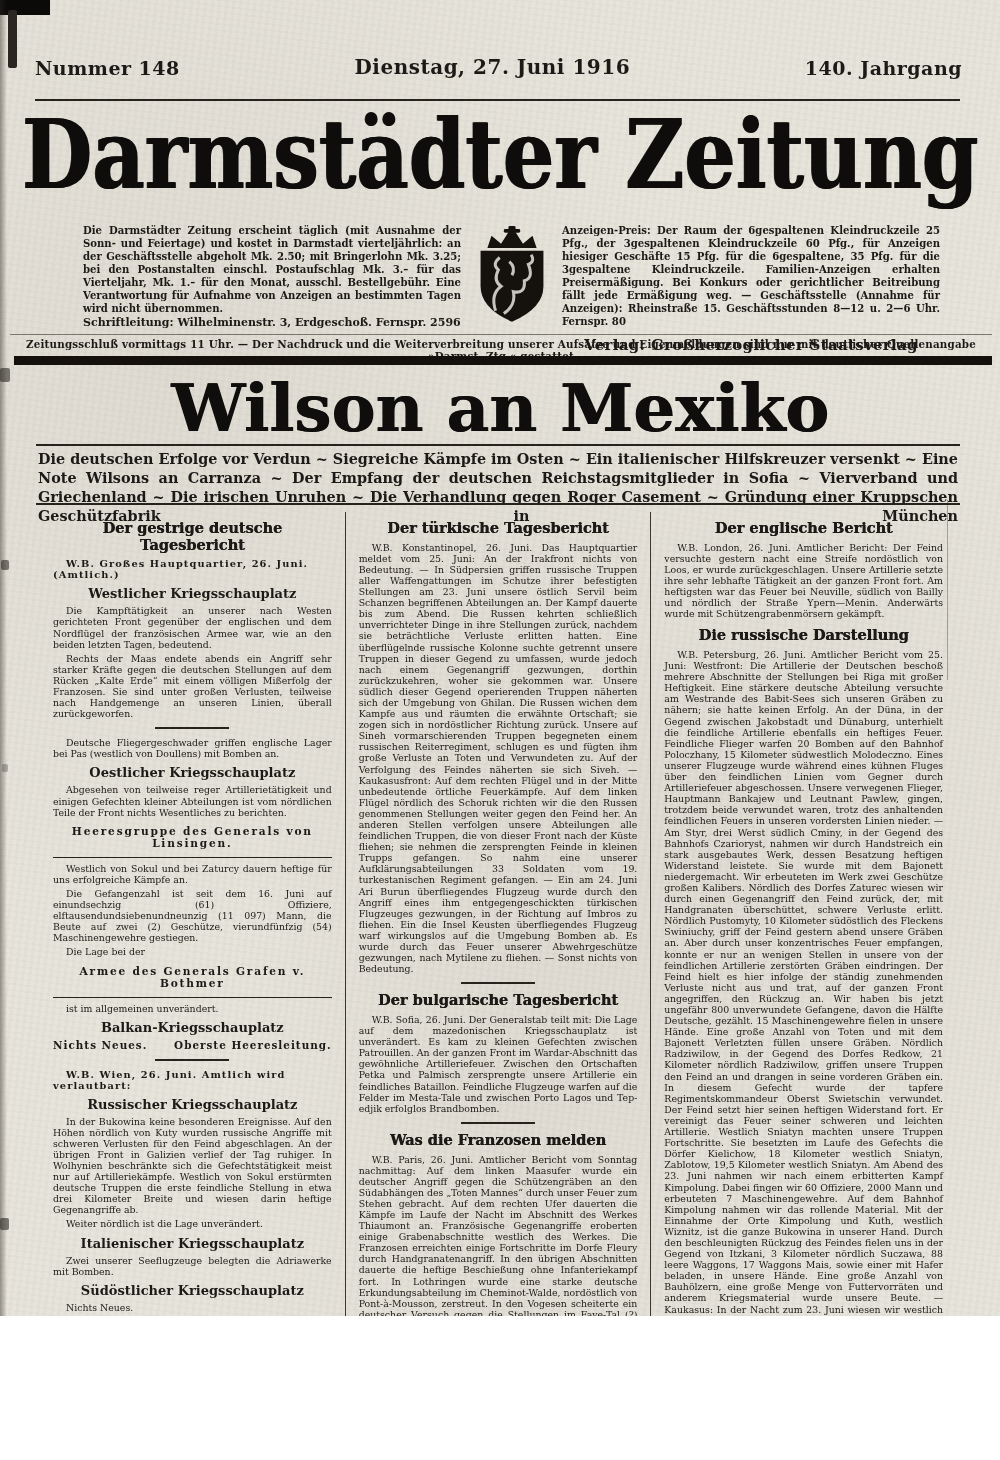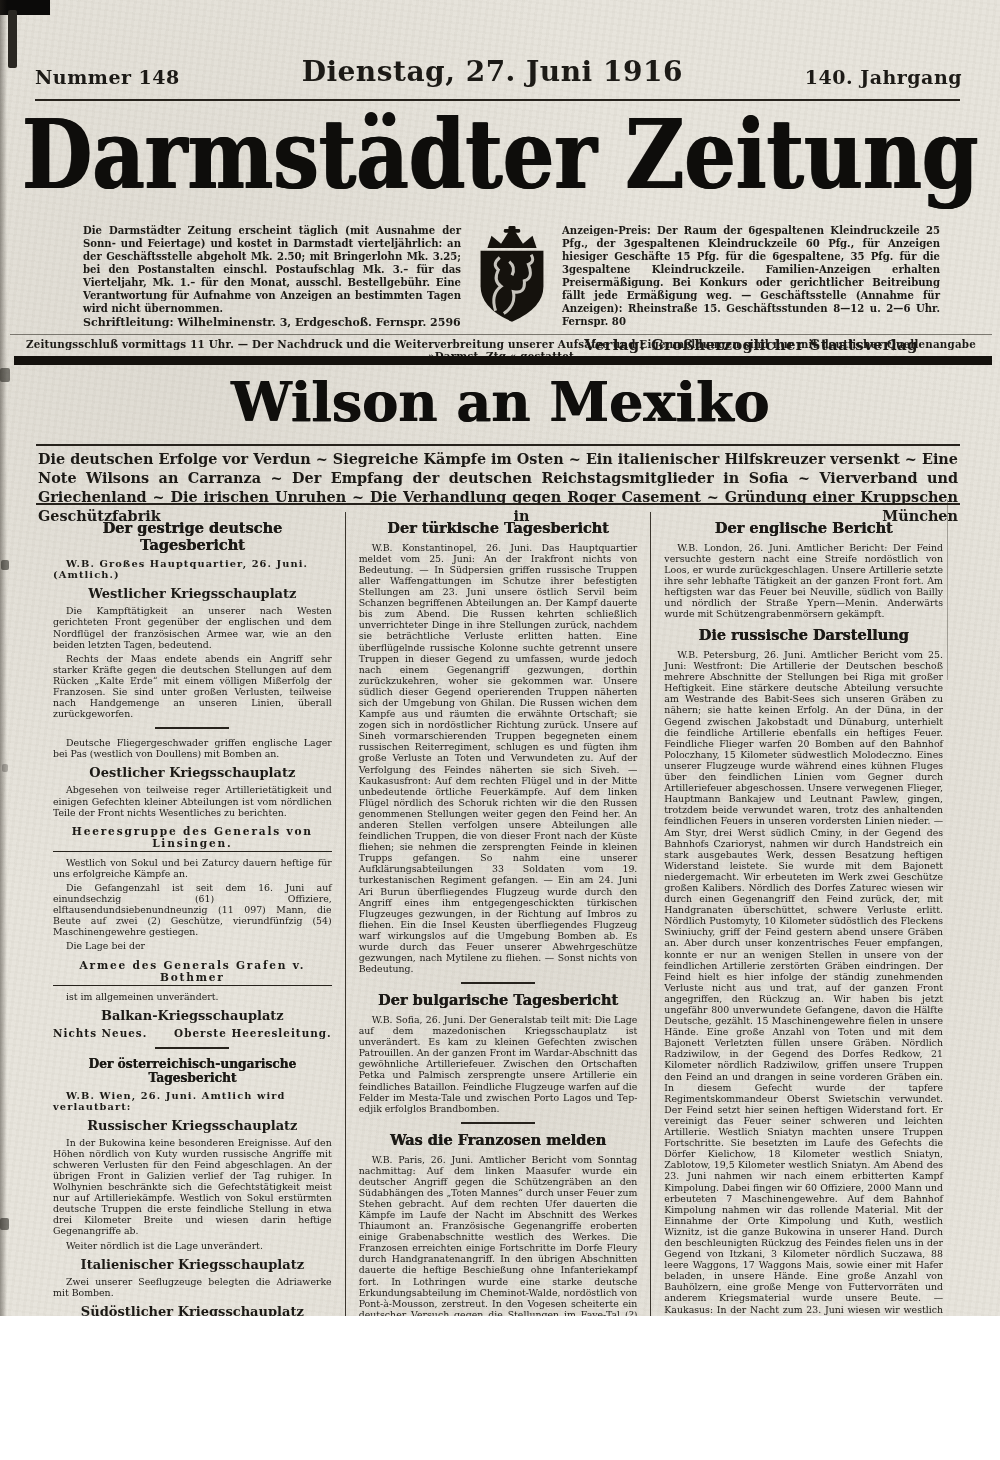--- a/index.html
+++ b/index.html
@@ -22,21 +22,21 @@
   .s1{left:0;top:368px;width:10px;height:14px;}
   .s2{left:1px;top:560px;width:8px;height:10px;}
   .s3{left:0;top:1218px;width:9px;height:12px;}
   .s4{left:2px;top:764px;width:6px;height:8px;opacity:.5;}
   .margin-tick{position:absolute;right:52px;top:500px;width:1px;height:180px;background:rgba(40,36,30,.35);}
 
   
   .issue-row{position:absolute;top:55px;left:35px;right:38px;display:flex;
       justify-content:space-between;align-items:flex-end;font-weight:bold;}
   .issue-no,.volume{font-size:19px;letter-spacing:.5px;}
-  .date-line{font-size:28px;letter-spacing:.5px;}
+  .date-line{font-size:20px;letter-spacing:.5px;}
   .rule{position:absolute;background:#26221c;}
   .r-header{top:99px;left:35px;right:40px;height:2px;}
 
   .masthead{position:absolute;top:102px;left:0;right:0;text-align:center;
       font-size:81px;font-weight:bold;color:#0e0d0b;line-height:1.1;white-space:nowrap;
       transform:scale(1.0,1.18);transform-origin:center top;
       text-shadow:1px 0 0 #0e0d0b, -0.5px 0 0 rgba(14,13,11,.8);}
 
   .imprint{position:absolute;top:224px;left:83px;right:60px;display:flex;}
   .imp-col{width:378px;}
@@ -44,37 +44,37 @@
   .imp-contact{font-size:11px;font-weight:bold;margin:1px 0 0;}
   .imp-lead{font-size:15px;font-weight:bold;text-align:center;margin:8px 0 0;letter-spacing:.3px;}
   .crest-wrap{flex:1;display:flex;justify-content:center;align-items:flex-start;padding-top:2px;}
 
   .r-prenotice{top:334px;left:10px;right:8px;height:1px;background:rgba(38,34,28,.55);}
   .notice{position:absolute;top:338px;left:12px;right:10px;text-align:center;
       font-size:10.3px;font-weight:bold;letter-spacing:.2px;}
   .thick-bar{position:absolute;top:356px;left:14px;right:8px;height:9px;background:#14110d;}
 
   .headline{position:absolute;top:374px;left:0;right:0;text-align:center;
-      font-size:54px;font-weight:bold;color:#0f0e0c;line-height:1.05;
+      font-size:66px;font-weight:bold;color:#0f0e0c;line-height:1.05;
       text-shadow:0.8px 0 0 #0f0e0c;}
   .r-sub1{top:444px;left:36px;right:40px;height:2px;}
   .subheadline{position:absolute;top:449px;left:38px;right:42px;
       font-size:14.4px;font-weight:bold;line-height:1.32;text-align:justify;text-align-last:justify;}
   .r-sub2{top:503px;left:36px;right:40px;height:2px;}
 
   .columns{position:absolute;top:512px;left:40px;right:44px;height:932px;display:flex;overflow:hidden;}
   .col{flex:1;padding:0 13px;overflow:hidden;}
   .col-mid{border-left:1px solid #3b362e;border-right:1px solid #3b362e;}
 
   .blk{margin:0;}
   .h1{font-size:14.5px;font-weight:bold;text-align:center;margin:8px 0 5px;line-height:1.15;
       text-shadow:.4px 0 0 #1c1a16;}
   .h2{font-size:13px;font-weight:bold;text-align:center;margin:6px 0 4px;}
   .h3{font-size:10.6px;font-weight:bold;text-align:center;letter-spacing:1.8px;
-      border-bottom:1.5px solid #26221c;padding-bottom:2px;margin:7px 0 5px;}
+      border-bottom:1.5px solid #26221c;padding-bottom:8px;margin:7px 0 5px;}
   .dl{font-size:9.8px;font-weight:bold;letter-spacing:1.1px;text-indent:13px;margin:0 0 2px;}
   .p{font-size:9.4px;line-height:11.1px;text-align:justify;text-indent:13px;margin:0 0 3px;
      font-weight:500;}
   .rule-s{width:74px;height:2px;background:#26221c;margin:8px auto 8px;}
   .split{display:flex;justify-content:space-between;font-size:10.4px;font-weight:bold;
       letter-spacing:1px;margin:1px 0 2px;}
   .r-bottom{top:1443px;left:0;right:55px;height:2px;background:rgba(38,34,28,.8);}
 </style>
 </head>
 <body>
@@ -150,21 +150,20 @@
         <div class="blk p">Die Gefangenzahl ist seit dem 16. Juni auf einundsechzig (61) Offiziere, elftausendundsiebenundneunzig (11 097) Mann, die Beute auf zwei (2) Geschütze, vierundfünfzig (54) Maschinengewehre gestiegen.</div>
         <div class="blk p">Die Lage bei der</div>
         <div class="blk h3">Armee des Generals Grafen v. Bothmer</div>
         <div class="blk p">ist im allgemeinen unverändert.</div>
         <div class="blk h2">Balkan-Kriegsschauplatz</div>
         <div class="blk split">
           <span>Nichts Neues.</span>
           <span>Oberste Heeresleitung.</span>
         </div>
         <div class="blk rule-s"></div>
-        <div class="blk h1" style="font-size: 12.2px;">Der österreichisch-ungarische Tagesbericht</div>
         <div class="blk dl">W.B. Wien, 26. Juni. Amtlich wird verlautbart:</div>
         <div class="blk h2">Russischer Kriegsschauplatz</div>
         <div class="blk p">In der Bukowina keine besonderen Ereignisse. Auf den Höhen nördlich von Kuty wurden russische Angriffe mit schweren Verlusten für den Feind abgeschlagen. An der übrigen Front in Galizien verlief der Tag ruhiger. In Wolhynien beschränkte sich die Gefechtstätigkeit meist nur auf Artilleriekämpfe. Westlich von Sokul erstürmten deutsche Truppen die erste feindliche Stellung in etwa drei Kilometer Breite und wiesen darin heftige Gegenangriffe ab.</div>
         <div class="blk p">Weiter nördlich ist die Lage unverändert.</div>
         <div class="blk h2">Italienischer Kriegsschauplatz</div>
         <div class="blk p">Zwei unserer Seeflugzeuge belegten die Adriawerke mit Bomben.</div>
         <div class="blk h2">Südöstlicher Kriegsschauplatz</div>
         <div class="blk p">Nichts Neues.</div>
       </section>
     <section class="col col-mid">

